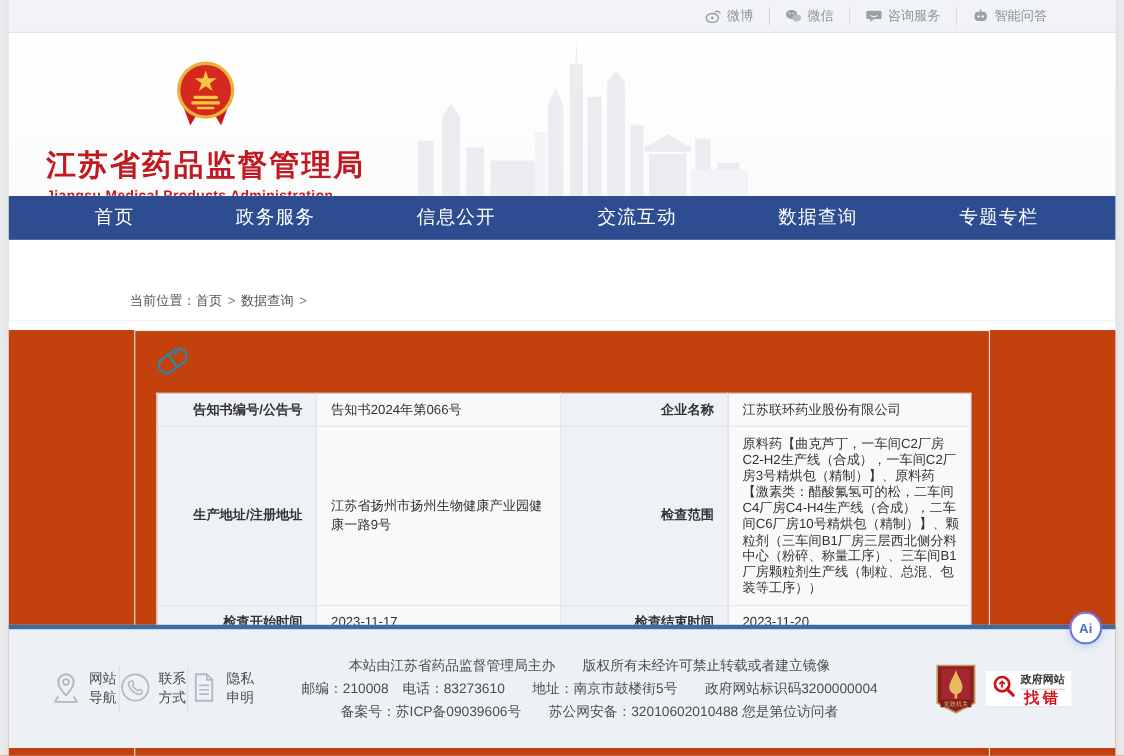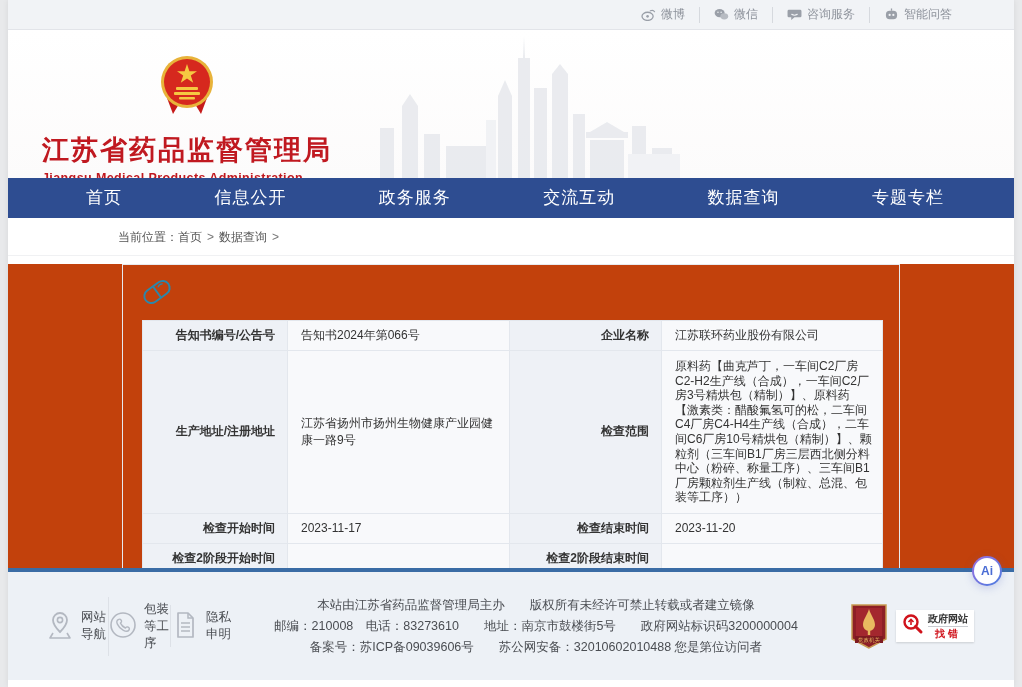--- a/index.html
+++ b/index.html
@@ -19,21 +19,21 @@
   .brand { position:absolute; left:34px; top:24px; display:flex; align-items:center; gap:18px;flex-direction:column; }
   .emblem { width:56px; height:62px; }
   .brand-title { color:#c01920; font-size:27px; font-weight:bold; letter-spacing:2px; line-height:1.25; }
   .brand-sub { color:#c01920; font-size:12.5px; font-weight:bold; letter-spacing:.4px; margin-top:3px; }
 
   
   .nav { height:40px; background:#2e4d91; display:flex; align-items:center; justify-content:space-between; padding:0 70px 0 78px; }
   .nav-item { color:#fff; font-size:17px; letter-spacing:1px; cursor:pointer; line-height:40px; }
 
   
-  .crumbbar { padding:11px 8px 9px 110px; font-size:12px; color:#555; border-bottom:1px solid #f0f1f3; }
+  .crumbbar { padding:11px 8px 9px 110px; font-size:12px; color:#555; border-bottom:1px solid #f0f1f3;margin-top:36px; }
   .crumbbar a { color:#555; text-decoration:none; cursor:pointer; }
   .crumb-sep { margin:0 5px; color:#777; }
 
   
   .content-wrap { background:#c2410c; min-height:314px; }
   .card { width:778px; margin:8px auto 0; border:1px solid #e7eaef; padding:14px 19px 26px; min-height:306px; }
   .pill-row { margin-bottom:10px; }
   .pill-icon { display:inline-block; }
 
   table.detail { width:740px; border-collapse:collapse; table-layout:fixed; }
@@ -48,21 +48,21 @@
   .f-links { display:flex; align-items:center; }
   .f-link { width:62px; display:flex; flex-direction:row; align-items:center; gap:7px; cursor:pointer; color:#4a4d52; font-size:12.5px; }
   .f-link + .f-link { border-left:1px solid #dde1e7; }
   .f-link { padding:4px 0; }
   .f-center { flex:1; text-align:center; font-size:12.5px; color:#4a4d52; line-height:21px; padding-right:10px; }
   .f-badges { display:flex; align-items:center; gap:8px; }
   .shield { width:38px; height:46px; }
   .jiucuo { width:78px; height:32px; background:#fff; border-radius:0; display:flex; align-items:center; padding:3px 6px 3px 4px; gap:4px; cursor:pointer; box-shadow:0 1px 2px rgba(0,0,0,.15); }
   .jiucuo-txt { display:flex; flex-direction:column; line-height:12px; }
   .jc-top { font-size:10px; font-weight:bold; color:#333; border-bottom:1px solid #c9ccd1; padding-bottom:1px; }
-  .jc-bot { font-size:10px; font-weight:bold; color:#d0121b; letter-spacing:3px; padding-top:1px; text-align:center; }
+  .jc-bot { font-size:14px; font-weight:bold; color:#d0121b; letter-spacing:3px; padding-top:1px; text-align:center; }
 
   
   .ai-btn { position:absolute; right:12px; top:-16px; width:30px; height:30px; border-radius:50%;
     border:2px solid transparent;
     background:linear-gradient(#fff,#fff) padding-box, linear-gradient(135deg,#9d6fe0,#4a7de0) border-box;
     display:flex; align-items:center; justify-content:center; font-size:12px; font-weight:bold; color:#4a6cd4;
     cursor:pointer; box-shadow:0 2px 8px rgba(80,100,200,.25); }
 </style>
 </head>
 <body>
@@ -150,22 +150,22 @@
       </svg>
       <div>
         <div class="brand-title">江苏省药品监督管理局</div>
         <div class="brand-sub">Jiangsu Medical Products Administration</div>
       </div>
     </div>
   </div>
 
   <div class="nav">
     <div class="nav-item">首页</div>
+    <div class="nav-item">政务服务</div>
     <div class="nav-item">信息公开</div>
-    <div class="nav-item">政务服务</div>
     <div class="nav-item">交流互动</div>
     <div class="nav-item">数据查询</div>
     <div class="nav-item">专题专栏</div>
   </div>
 
   <div class="crumbbar">
     <span>当前位置：</span><a>首页</a><span class="crumb-sep">&gt;</span><a>数据查询</a><span class="crumb-sep">&gt;</span>
   </div>
 
   <div class="content-wrap">
@@ -239,21 +239,21 @@
               <circle cx="14" cy="10" r="2.6" fill="none" stroke="#b3b8c1" stroke-width="1.6"></circle>
               <path d="M7 23 l-3 5 h20 l-3 -5" fill="none" stroke="#b3b8c1" stroke-width="1.6" stroke-linejoin="round"></path>
             </svg></span>
         <span>网站导航</span>
       </div>
       <div class="f-link">
         <span><svg width="28" height="30" viewBox="0 0 28 30">
               <circle cx="14" cy="15" r="12" fill="none" stroke="#b3b8c1" stroke-width="1.6"></circle>
               <path d="M9.5 9.5 c1.5 -1 2.5 0 3 1.2 c.4 1 -.3 1.8 -1 2.4 c1 2.2 2.7 3.9 4.9 4.9 c.6 -.7 1.4 -1.4 2.4 -1 c1.2 .5 2.2 1.5 1.2 3 c-1.2 1.8 -3.5 1.4 -5.6 .3 c-2.8 -1.5 -4.8 -3.5 -6 -6.2 c-.9 -2 -.9 -3.7 1.1 -4.6z" fill="none" stroke="#b3b8c1" stroke-width="1.4"></path>
             </svg></span>
-        <span>包装等工序</span>
+        <span>联系方式</span>
       </div>
       <div class="f-link">
         <span><svg width="28" height="30" viewBox="0 0 28 30">
               <path d="M7 3 h10 l5 5 v19 h-15z" fill="none" stroke="#b3b8c1" stroke-width="1.7" stroke-linejoin="round"></path>
               <path d="M17 3 v5 h5" fill="none" stroke="#b3b8c1" stroke-width="1.5"></path>
               <line x1="10" y1="13" x2="19" y2="13" stroke="#b3b8c1" stroke-width="1.5"></line>
               <line x1="10" y1="17" x2="19" y2="17" stroke="#b3b8c1" stroke-width="1.5"></line>
               <line x1="10" y1="21" x2="19" y2="21" stroke="#b3b8c1" stroke-width="1.5"></line>
             </svg></span>
         <span>隐私申明</span>

